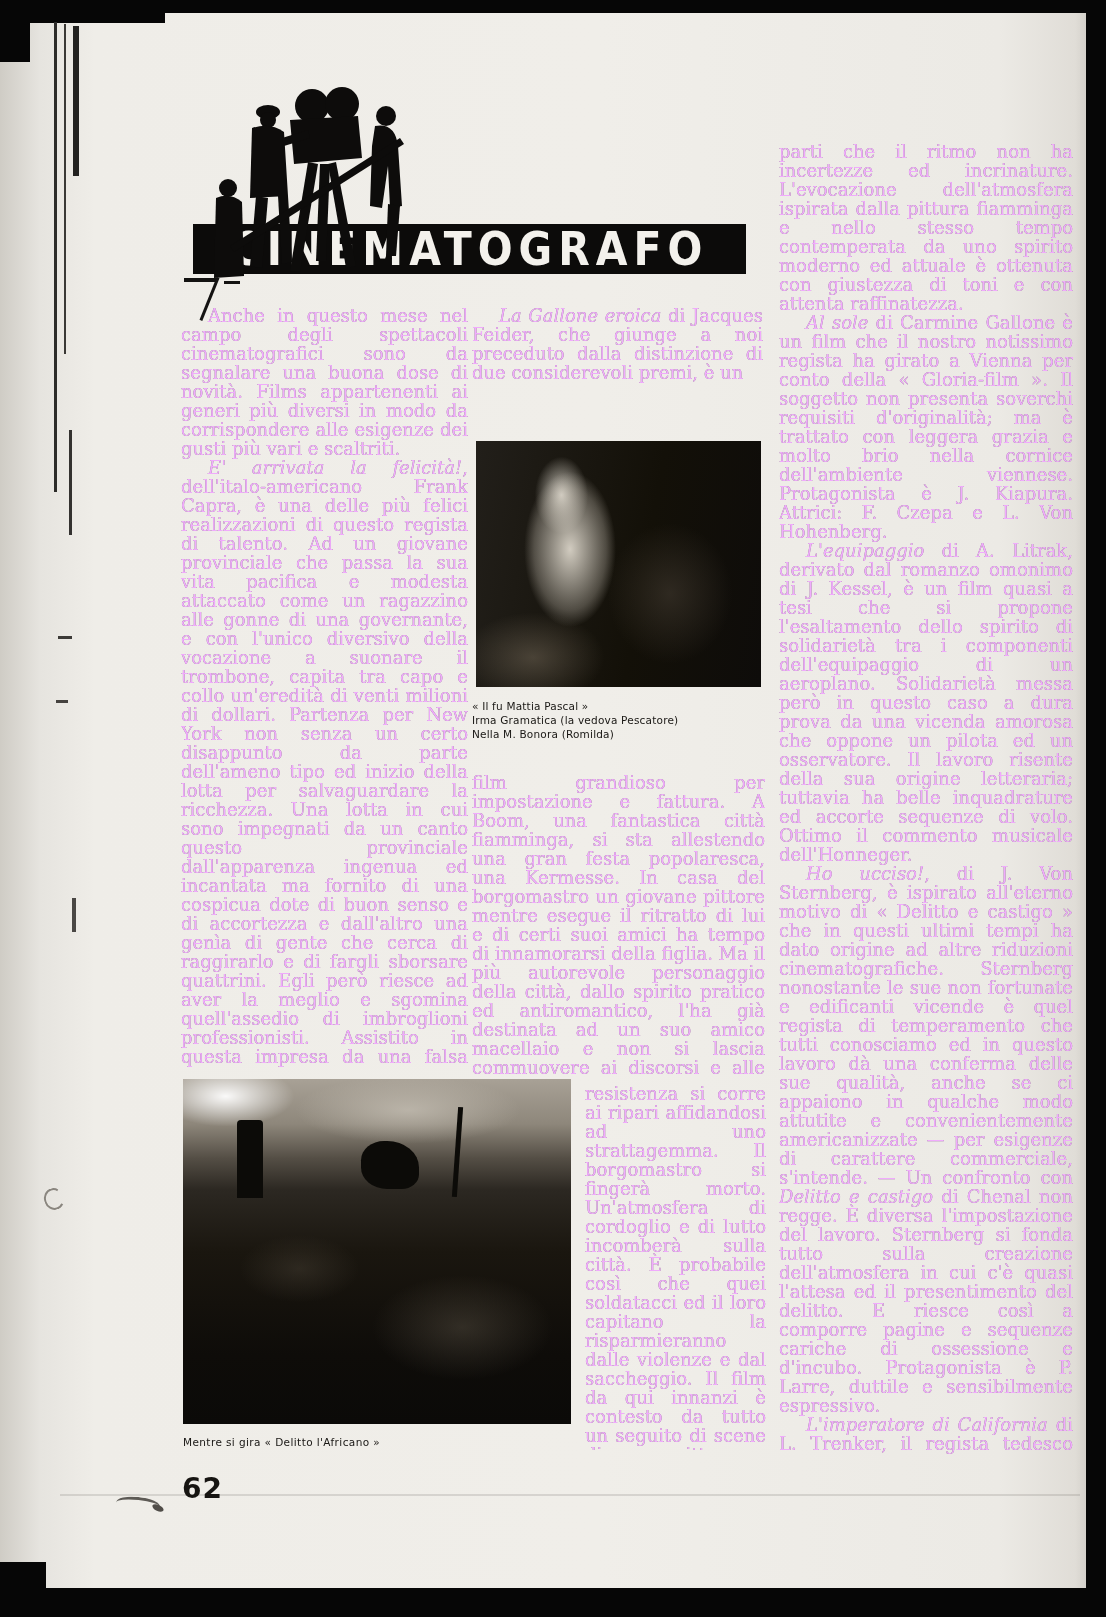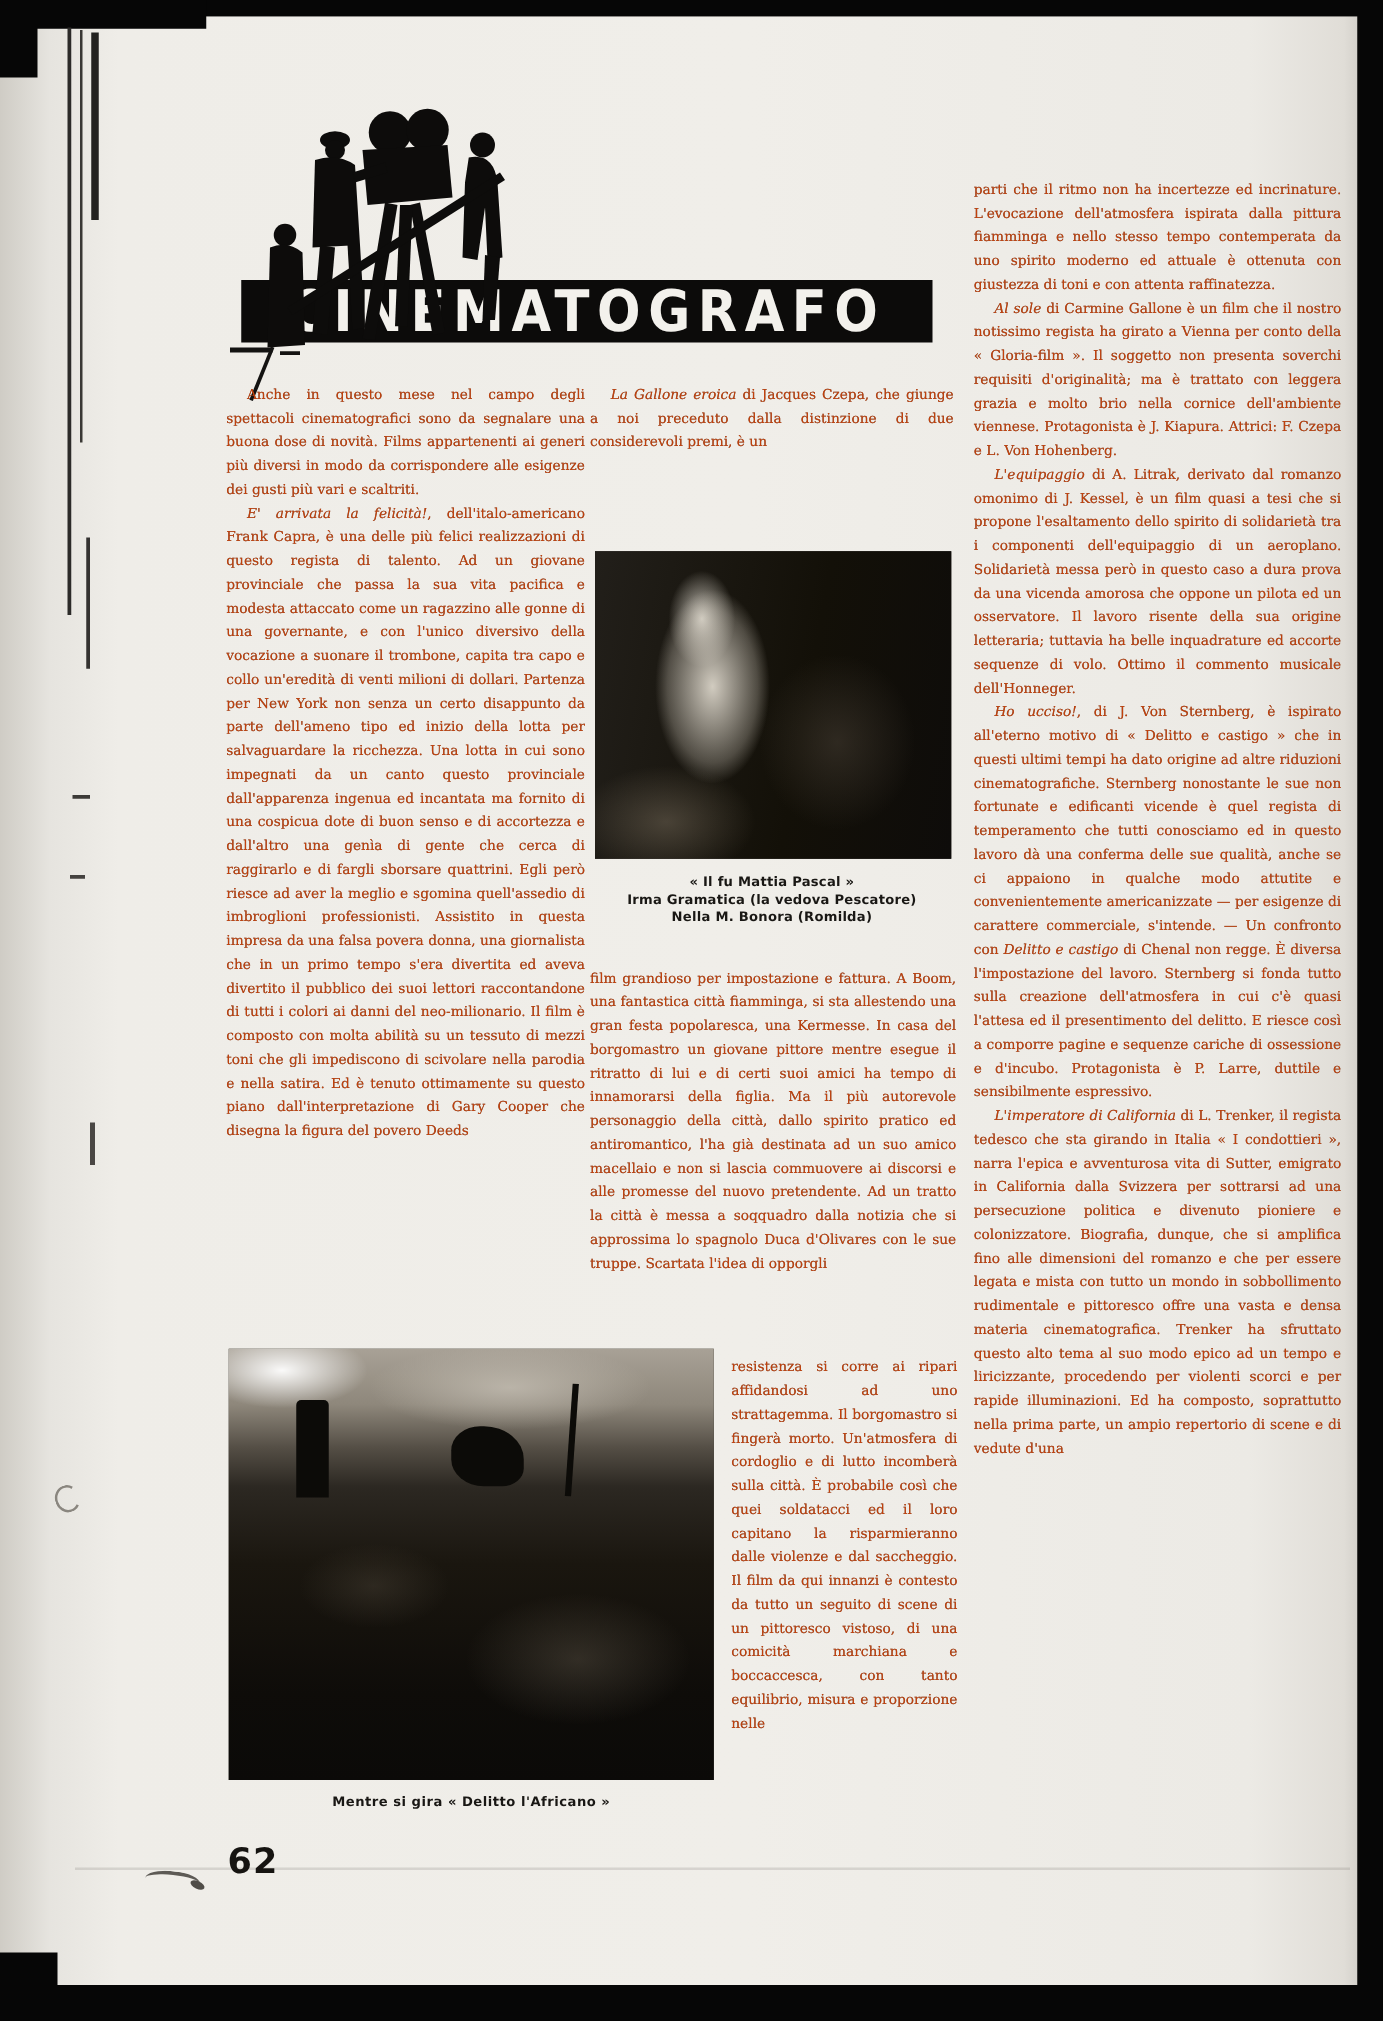--- a/index.html
+++ b/index.html
@@ -39,22 +39,22 @@
                display:flex;align-items:center;justify-content:center;overflow:hidden;}
   #mast-banner span{font-family:"DejaVu Sans",sans-serif;font-weight:800;font-size:41px;
                     letter-spacing:6px;color:#f3f1ec;transform:scaleY(1.12);white-space:nowrap;}
   #mast-svg{position:absolute;left:40px;top:6px;}
   #mast-svg *{fill:#0d0c0b;}
   #mast-dash1{position:absolute;left:34px;top:198px;width:34px;height:4px;background:#141312;}
   #mast-dash2{position:absolute;left:74px;top:201px;width:16px;height:3px;background:#141312;}
   #mast-pole{position:absolute;left:58px;top:196px;width:3px;height:46px;background:#141312;transform:rotate(22deg);}
 
   
-  .textcol{position:absolute;text-align:justify;color:#c2410c;overflow:hidden;
-           font-size:11px;line-height:19px;text-shadow:0 0 .5px rgba(20,18,15,.6);}
+  .textcol{position:absolute;text-align:justify;color:#f0abfc;overflow:hidden;
+           font-size:18px;line-height:19px;text-shadow:0 0 .5px rgba(20,18,15,.6);}
   .textcol p{margin:0;}
   .para.indent{text-indent:1.5em;}
   #col1{left:181px;top:306px;width:287px;height:762px;}
   #col2a{left:472px;top:306px;width:291px;height:130px;}
   #col2b{left:472px;top:773px;width:293px;height:306px;}
   #col2c{left:585px;top:1084px;width:181px;height:366px;}
   #col3{left:779px;top:142px;width:294px;height:1312px;}
 
   
   .photo{position:absolute;}
@@ -71,22 +71,22 @@
       radial-gradient(ellipse 150px 45px at 58% 9%, rgba(205,199,188,.65), transparent 75%),
       radial-gradient(ellipse 120px 70px at 72% 72%, rgba(135,124,106,.28), transparent 75%),
       radial-gradient(ellipse 80px 45px at 30% 55%, rgba(110,100,85,.25), transparent 75%),
       linear-gradient(180deg,#a8a196 0%,#8e877b 13%,#544e45 23%,#2c2822 32%,#1a160f 50%,#0e0c09 80%,#0b0a08 100%);}
   .ph-shape{position:absolute;background:#0c0b08;}
   #ph2-statue{left:46%;top:18%;width:58px;height:48px;border-radius:40% 55% 30% 45%;}
   #ph2-tower{left:14%;top:12%;width:26px;height:78px;border-radius:4px 4px 0 0;}
   #ph2-mast{left:70%;top:8%;width:5px;height:90px;transform:rotate(4deg);}
 
   
-  .caption{position:absolute;font-family:"DejaVu Sans",sans-serif;font-weight:bold;
-           color:#191714;text-align:center;white-space:pre-line;}
+  .caption{position:absolute;font-family:"DejaVu Sans",sans-serif;font-weight:normal;
+           color:#191714;white-space:pre-line;}
   #caption1{left:472px;top:699px;width:291px;font-size:10.5px;line-height:14px;letter-spacing:.2px;}
   #caption2{left:183px;top:1436px;width:388px;font-size:10.5px;letter-spacing:.4px;}
 
   
   #pagenum{position:absolute;left:182px;top:1472px;font-family:"DejaVu Sans",sans-serif;
            font-weight:800;font-size:28px;color:#161411;letter-spacing:1px;}
 </style>
 </head>
 <body>
 
@@ -139,21 +139,21 @@
     <div id="mast-dash1"></div>
     <div id="mast-dash2"></div>
     <div id="mast-pole"></div>
   </div>
 
   <div class="textcol" id="col1">
       <p class="para indent"><span>Anche in questo mese nel campo degli spettacoli cinematografici sono da segnalare una buona dose di novità. Films appartenenti ai generi più diversi in modo da corrispondere alle esigenze dei gusti più vari e scaltriti.</span></p>
       <p class="para indent"><i>E' arrivata la felicità!</i><span>, dell'italo-americano Frank Capra, è una delle più felici realizzazioni di questo regista di talento. Ad un giovane provinciale che passa la sua vita pacifica e modesta attaccato come un ragazzino alle gonne di una governante, e con l'unico diversivo della vocazione a suonare il trombone, capita tra capo e collo un'eredità di venti milioni di dollari. Partenza per New York non senza un certo disappunto da parte dell'ameno tipo ed inizio della lotta per salvaguardare la ricchezza. Una lotta in cui sono impegnati da un canto questo provinciale dall'apparenza ingenua ed incantata ma fornito di una cospicua dote di buon senso e di accortezza e dall'altro una genìa di gente che cerca di raggirarlo e di fargli sborsare quattrini. Egli però riesce ad aver la meglio e sgomina quell'assedio di imbroglioni professionisti. Assistito in questa impresa da una falsa povera donna, una giornalista che in un primo tempo s'era divertita ed aveva divertito il pubblico dei suoi lettori raccontandone di tutti i colori ai danni del neo-milionario. Il film è composto con molta abilità su un tessuto di mezzi toni che gli impediscono di scivolare nella parodia e nella satira. Ed è tenuto ottimamente su questo piano dall'interpretazione di Gary Cooper che disegna la figura del povero Deeds</span></p>
     </div>
   <div class="textcol" id="col2a">
-      <p class="para indent"><i>La Gallone eroica</i><span> di Jacques Czepa, che giunge a noi preceduto dalla distinzione di due considerevoli premi, è un</span></p>
+      <p class="para indent"><i>La Gallone eroica</i><span> di Jacques Feider, che giunge a noi preceduto dalla distinzione di due considerevoli premi, è un</span></p>
     </div>
   <div class="textcol" id="col2b">
       <p class="para"><span>film grandioso per impostazione e fattura. A Boom, una fantastica città fiamminga, si sta allestendo una gran festa popolaresca, una Kermesse. In casa del borgomastro un giovane pittore mentre esegue il ritratto di lui e di certi suoi amici ha tempo di innamorarsi della figlia. Ma il più autorevole personaggio della città, dallo spirito pratico ed antiromantico, l'ha già destinata ad un suo amico macellaio e non si lascia commuovere ai discorsi e alle promesse del nuovo pretendente. Ad un tratto la città è messa a soqquadro dalla notizia che si approssima lo spagnolo Duca d'Olivares con le sue truppe. Scartata l'idea di opporgli</span></p>
     </div>
   <div class="textcol" id="col2c">
       <p class="para"><span>resistenza si corre ai ripari affidandosi ad uno strattagemma. Il borgomastro si fingerà morto. Un'atmosfera di cordoglio e di lutto incomberà sulla città. È probabile così che quei soldatacci ed il loro capitano la risparmieranno dalle violenze e dal saccheggio. Il film da qui innanzi è contesto da tutto un seguito di scene di un pittoresco vistoso, di una comicità marchiana e boccaccesca, con tanto equilibrio, misura e proporzione nelle</span></p>
     </div>
   <div class="textcol" id="col3">
       <p class="para"><span>parti che il ritmo non ha incertezze ed incrinature. L'evocazione dell'atmosfera ispirata dalla pittura fiamminga e nello stesso tempo contemperata da uno spirito moderno ed attuale è ottenuta con giustezza di toni e con attenta raffinatezza.</span></p>
       <p class="para indent"><i>Al sole</i><span> di Carmine Gallone è un film che il nostro notissimo regista ha girato a Vienna per conto della « Gloria-film ». Il soggetto non presenta soverchi requisiti d'originalità; ma è trattato con leggera grazia e molto brio nella cornice dell'ambiente viennese. Protagonista è J. Kiapura. Attrici: F. Czepa e L. Von Hohenberg.</span></p>

